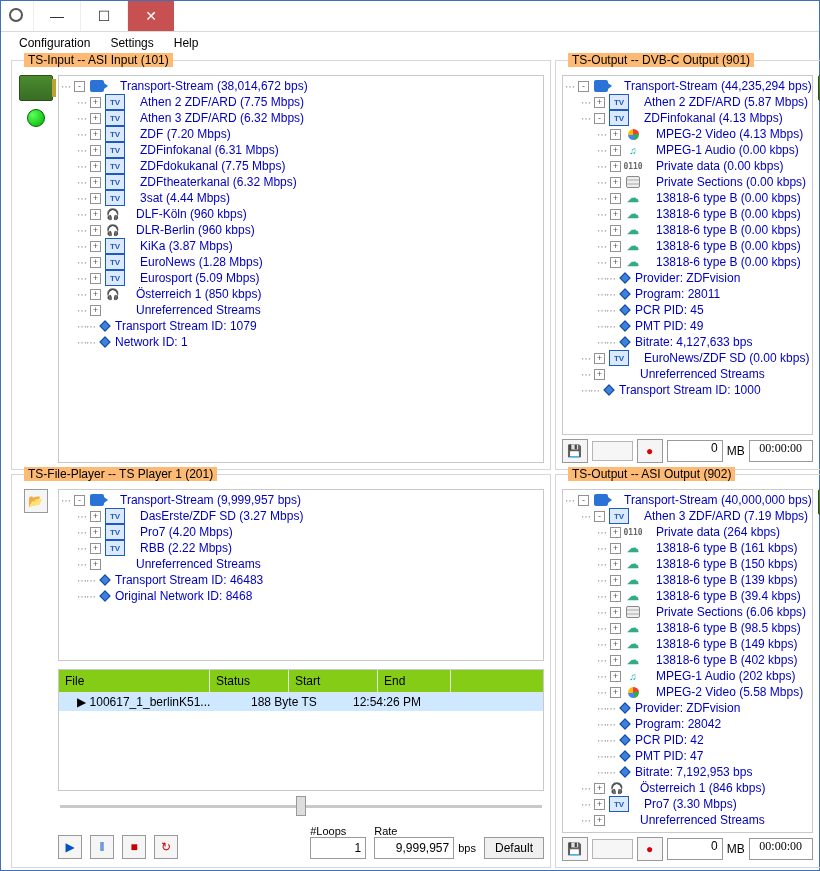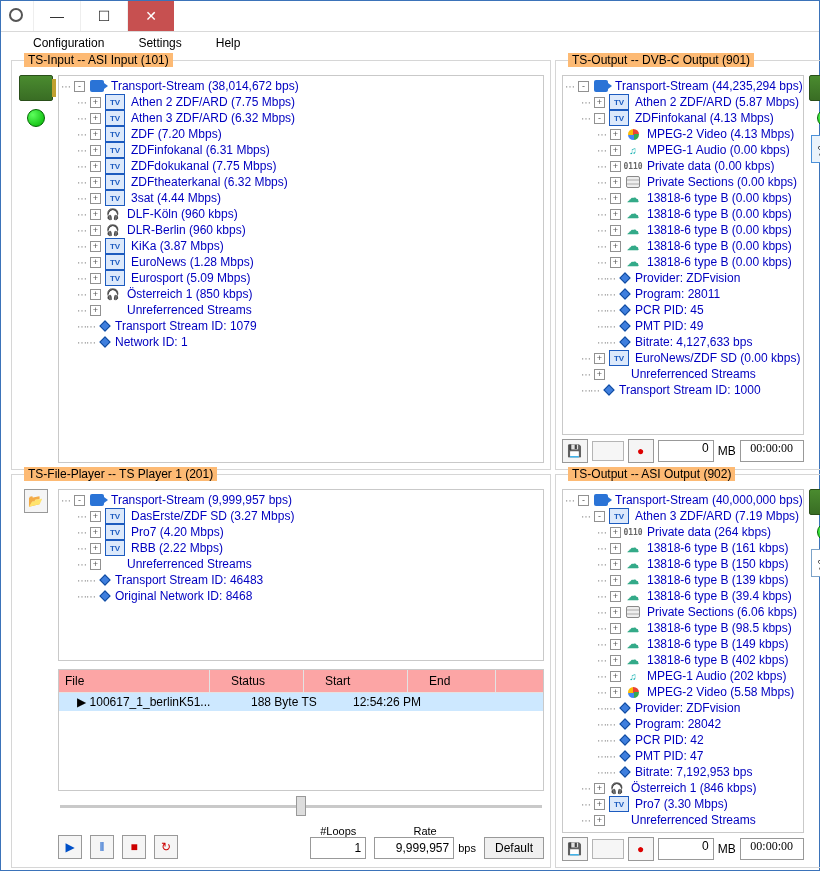--- a/index.html
+++ b/index.html
@@ -7,71 +7,71 @@
   
   .titlebar { height:30px; background:#fff; display:flex; align-items:center; border-bottom:1px solid #d9d9d9; }
   .titlebar .app-icon { width:16px; height:16px; margin:0 8px; position:relative; }
   .app-icon::before { content:""; position:absolute; width:10px; height:10px; border:2px solid #555; border-radius:50%; }
   .titlebar .title { flex:1; text-align:center; font-size:12px; color:#333; }
   .win-controls { display:flex; height:100%; }
   .win-btn { width:46px; display:flex; align-items:center; justify-content:center; font-size:14px; color:#333; border-left:1px solid #eee; }
   .win-btn.close { background:#c75050; color:#fff; }
   
   .menubar { height:22px; display:flex; align-items:center; padding:0 10px; gap:4px; background:#fff; }
-  .menu-item { padding:2px 8px;margin-left:14px; }
+  .menu-item { padding:2px 8px; }
   
   .client { flex:1; display:grid; grid-template-columns: 1fr 1fr; grid-template-rows: 410px 1fr; gap:4px; padding:6px 10px 2px 10px; box-sizing:border-box; }
   .groupbox { border:1px solid #d6d6d6; position:relative; padding:14px 6px 6px 6px; display:flex; box-sizing:border-box; }
   .groupbox > .gb-title { position:absolute; top:-8px; left:12px; background:#fdba74; padding:0 4px; color:#000; font-size:12px; }
   .sidecol { width:36px; display:flex; flex-direction:column; align-items:center; gap:8px; }
   .sidecol.right { margin-left:4px; }
   .sidecol.left  { margin-right:4px; }
   .hw-icon { width:32px; height:24px; background:linear-gradient(#4a8b2f,#396d24); border:1px solid #2a4f1a; border-radius:2px; position:relative; }
   .hw-icon::after { content:""; position:absolute; right:-4px; top:3px; width:4px; height:18px; background:#c0a030; }
   .led { width:16px; height:16px; border-radius:50%; background:radial-gradient(circle at 30% 30%, #5cff5c, #00b000); border:1px solid #060; }
   .config-btn { width:28px; height:26px; border:1px solid #7ca3c9; background:#fff; display:flex; align-items:center; justify-content:center; }
   .config-btn.active { border:1px solid #4a90d9; background:#eaf3fb; }
   .cfg-glyph { font-size:14px; }
   .tree-wrap { flex:1; border:1px solid #c9c9c9; background:#fff; overflow:auto; position:relative; }
   .tree { padding:2px 0 2px 2px; font-size:12px; color:#0000c0; }
   .row { display:flex; align-items:center; height:16px; white-space:nowrap; }
   .toggle { display:inline-flex; width:11px; height:11px; box-sizing:border-box; border:1px solid #919191; color:#5a5a5a; font-size:9px; line-height:9px; align-items:center; justify-content:center; margin-right:4px; background:#fff; }
   .dots { color:#888; margin-right:4px; font-size:10px; letter-spacing:-1px; }
-  .ico { display:inline-flex; width:16px; height:14px; align-items:center; justify-content:center; margin-right:6px; font-size:10px; font-weight:bold; }
+  .ico { display:inline-flex; width:16px; height:14px; align-items:center; justify-content:center; margin-right:15px; font-size:10px; font-weight:bold; }
   .ico-stream { width:14px; height:12px; background:#2a73d6; position:relative; border-radius:2px; }
   .ico-stream::after { content:""; position:absolute; right:-4px; top:3px; border-left:4px solid #2a73d6; border-top:3px solid transparent; border-bottom:3px solid transparent; }
   .ico-tv { border:1px solid #1c5bbf; color:#1c5bbf; background:#dce9fb; padding:0 1px; font-size:8px; }
   .ico-radio::before { content:"🎧"; font-size:11px; }
   .ico-video { width:11px; height:11px; border-radius:50%; background:conic-gradient(#ea4335 0 25%, #34a853 0 50%, #4285f4 0 75%, #fbbc05 0); }
   .ico-audio::before { content:"♫"; color:#0aa; }
   .ico-data { font-family:monospace; font-size:8px; color:#666; }
   .ico-data::before { content:"0110"; }
   .ico-sect { width:12px; height:10px; border:1px solid #888; border-radius:2px; background:repeating-linear-gradient(#eee 0 2px,#ccc 2px 4px); }
   .ico-cloud::before { content:"☁"; color:#3a8; font-size:12px; }
   .ico-dot { width:6px; height:6px; border:1px solid #104a9e; background:#3f7fde; transform:rotate(45deg); margin:0 6px 0 2px; }
   .indent1 { padding-left:16px; }
   .indent2 { padding-left:32px; }
   .lbl { color:#0000c0; }
   
   .midcol { flex:1; display:flex; flex-direction:column; }
   .file-tree { flex:0 0 auto; border:1px solid #c9c9c9; background:#fff; overflow:auto; height:170px; }
   .file-table { margin-top:8px; border:1px solid #c9c9c9; height:120px; display:flex; flex-direction:column; }
-  .ft-head { display:flex; background:#fca5a5; border-bottom:1px solid #e3e3e3;gap:15px; }
+  .ft-head { display:flex; background:#84cc16; border-bottom:1px solid #e3e3e3; }
   .ft-head > div { padding:4px 6px; border-right:1px solid #e3e3e3; font-size:12px; color:#000; }
   .ft-body { flex:1; overflow:auto; }
   .ft-row { display:flex; height:18px; align-items:center; }
   .ft-row.sel { background:#cde8ff; }
   .ft-row > div { padding:1px 18px; font-size:12px; }
   .c-file { width:138px; } .c-status { width:66px; } .c-start { width:76px; } .c-end { width:60px; }
   .slider-row { display:flex; align-items:center; height:30px; }
   .slider { flex:1; appearance:none; height:3px; background:#c9c9c9; }
   .slider::-webkit-slider-thumb { appearance:none; width:10px; height:20px; background:#ddd; border:1px solid #999; }
   .toolbar { display:flex; align-items:flex-end; gap:8px; margin-top:4px; }
   .tb-btn { width:22px; height:22px; border:1px solid #999; background:#f5f5f5; display:flex; align-items:center; justify-content:center; font-size:12px; }
-  .v-field { display:flex; flex-direction:column; align-items:center; font-size:11px; }
+  .v-field { display:flex; flex-direction:column; align-items:flex-start; font-size:11px; }
   .num-input { width:70px; height:20px; border:1px solid #999; text-align:right; padding:0 4px; font-size:12px; }
   .n-label { font-size:11px; }
   .btn-default { height:22px; padding:0 10px; border:1px solid #999; background:#f0f0f0; font-size:12px; }
   
   .out-col { flex:1; display:flex; flex-direction:column; }
   .out-tree { flex:1; border:1px solid #c9c9c9; background:#fff; overflow:auto; }
   .out-bar { display:flex; align-items:center; gap:4px; margin-top:4px; height:24px; }
   .out-bar .tb-btn { width:24px; height:22px; }
   .progress { flex:1; height:18px; border:1px solid #b5b5b5; background:#f6f6f6; }
   .mb-field { width:46px; height:20px; border:1px solid #999; text-align:right; padding:0 4px; font-size:12px; background:#fff; }

